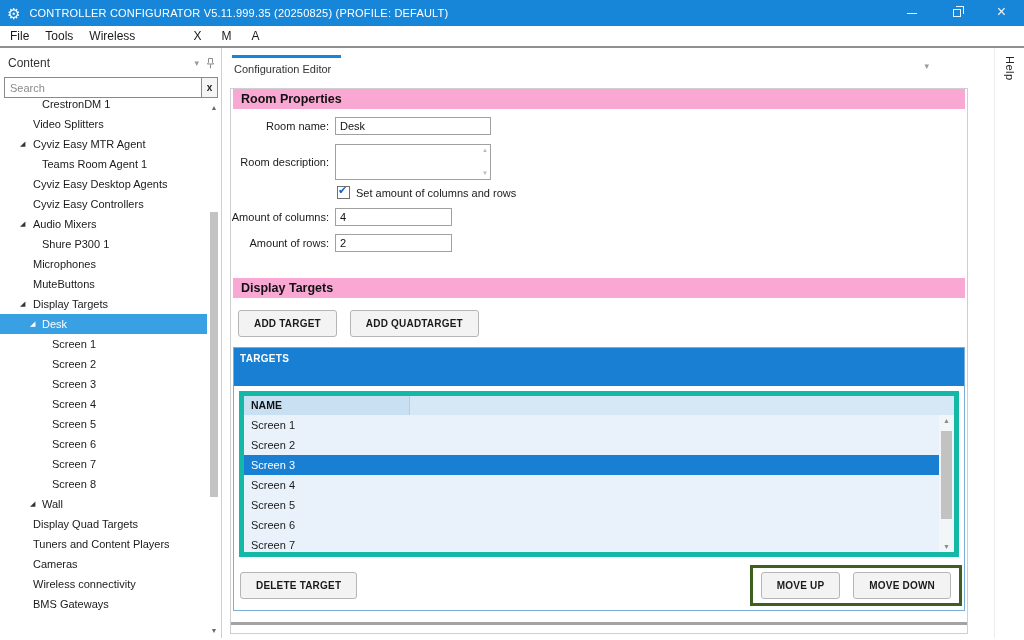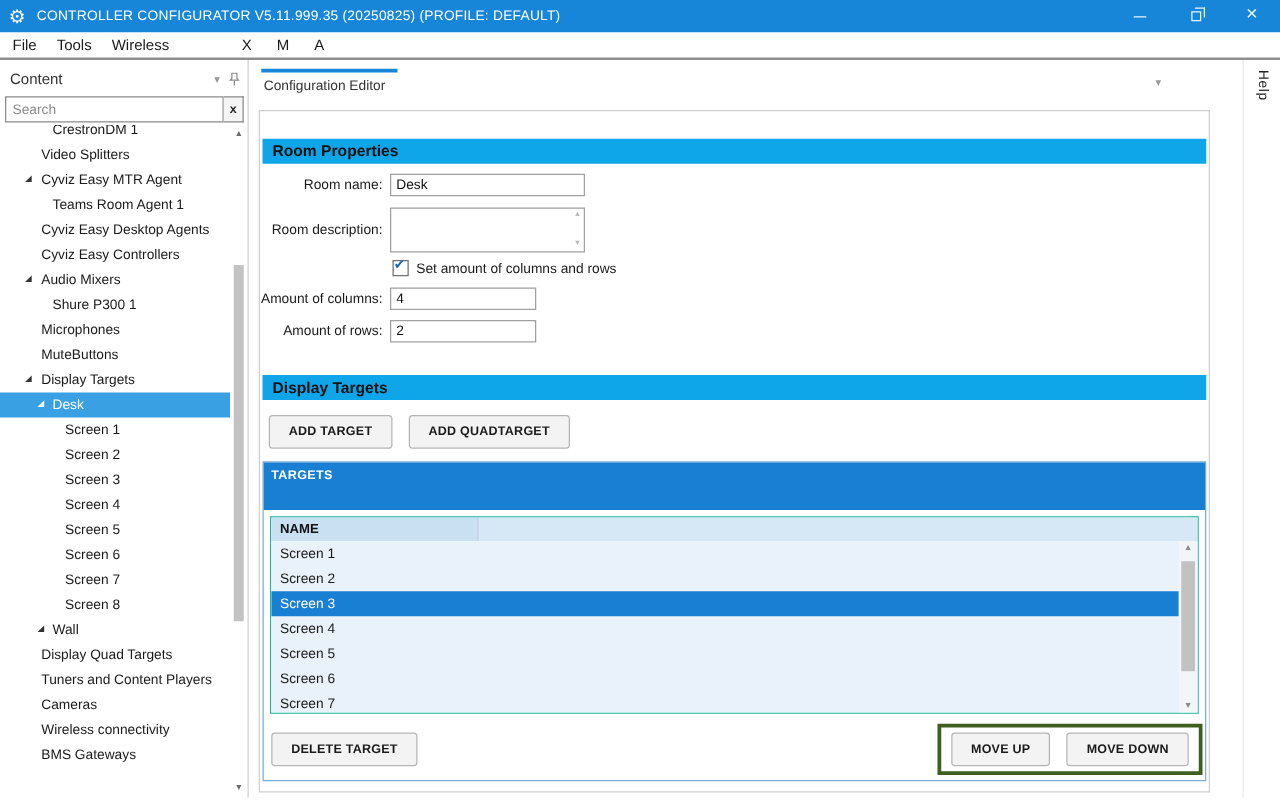--- a/index.html
+++ b/index.html
@@ -27,21 +27,21 @@
     font-size:12px; color:#1a1a1a; background:#fff; }
   .menu-items { display:flex; margin-left:2px; }
   .menu-item { padding:0 8px; }
   .menu-extra { display:flex; margin-left:40px; }
   .menu-extra .menu-item { padding:0 10px; }
 
   
   .body-row { display:flex; height:590px; position:relative; background:#fff; }
 
   
-  .sidebar { width:199px; border-right:1px solid #cfcfcf; position:relative; flex:none; }
+  .sidebar { width:222px; border-right:1px solid #cfcfcf; position:relative; flex:none; }
   .panel-header { height:22px; margin-top:4px; padding:0 6px 0 8px; display:flex; align-items:center;
     font-size:12px; color:#333; }
   .ph-icons { margin-left:auto; display:flex; gap:7px; align-items:center; color:#999; }
   .ph-chevron { font-size:9px; }
   .search-row { display:flex; margin:3px 3px 0 4px; height:21px; }
   .search-row input { flex:1; min-width:0; border:1px solid #8a8a8a; font-size:11px; padding:0 5px;
     color:#444; outline:none; font-family:inherit; }
   .search-row input::placeholder { color:#8a8a8a; }
   .clear-btn { width:16px; border:1px solid #8a8a8a; border-left:none; background:#f5f5f5;
     font-size:10px; font-weight:bold; color:#222; padding:0; font-family:inherit; }
@@ -62,21 +62,21 @@
 
   
   .main { flex:1; position:relative; padding-right:55px; }
   .tabstrip { height:40px; position:relative; display:flex; align-items:flex-start; }
   .tab { margin:7px 0 0 10px; border-top:3px solid #1786d8; padding:5px 10px 6px 2px;
     font-size:11px; color:#333; }
   .tab-chevron { position:absolute; right:40px; top:13px; color:#999; font-size:9px; }
   .content-box { margin:0 1px 0 8px; height:546px; border:1px solid #cfcfcf; background:#fff;
     position:relative; overflow:hidden; }
 
-  .section-header { margin:22px 2px 0; height:20px; line-height:20px; background:#0ea5e9;
+  .section-header { margin:0 2px 0; height:20px; line-height:20px; background:#f9a8d4;
     font-weight:bold; font-size:12.5px; color:#111; padding-left:8px; }
   .section-header.mt { margin-top:26px; }
 
   .form-row { display:flex; align-items:center; margin-top:8px; }
   .form-row.desc { margin-top:9px; }
   .form-row label { width:98px; text-align:right; font-size:11px; color:#1a1a1a; margin-right:6px;
     flex:none; white-space:nowrap; }
   .txt { border:1px solid #a0a0a0; height:18px; font-size:11px; padding:0 4px; font-family:inherit;
     color:#111; }
   .w155 { width:156px; } .w116 { width:117px; }
@@ -92,21 +92,21 @@
   .cb-label { font-size:11px; margin-left:6px; color:#1a1a1a; }
 
   .add-row { margin:12px 0 0 7px; display:flex; gap:13px; }
   .btn { background:#f3f3f3; border:1px solid #b5b5b5; border-radius:3px; font-size:10px;
     font-weight:bold; color:#1a1a1a; padding:7px 15px; font-family:inherit; letter-spacing:.2px;
     white-space:nowrap; }
 
   .targets-group { margin:10px 2px 0; border:1px solid #78aed8; }
   .targets-title { height:38px; line-height:21px; background:#187fd2; color:#fff; font-size:10px;
     font-weight:bold; padding-left:6px; letter-spacing:.3px; }
-  .list-box { margin:5px; border:1px solid #14b8a6; }
+  .list-box { margin:5px; border:5px solid #14b8a6; }
   .list-header { display:flex; height:19px; line-height:19px; font-size:10.5px; font-weight:bold;
     color:#111; }
   .col-name { width:166px; background:#c9dff2; padding-left:7px; border-right:1px solid #b9cfe4; }
   .col-fill { flex:1; background:#d6e7f5; }
   .list-viewport { height:137px; position:relative; background:#e9f2fa; padding-right:15px;
     overflow:hidden; }
   .target-row { height:20px; line-height:20px; font-size:11px; padding-left:7px; color:#1a1a1a; }
   .target-row.selected { background:#187fd2; color:#fff; }
   .list-scrollbar { position:absolute; right:0; top:0; bottom:0; width:15px; background:#f3f6f9; }
   .list-scrollbar .sb-arrow { width:15px; color:#8a8a8a; }

